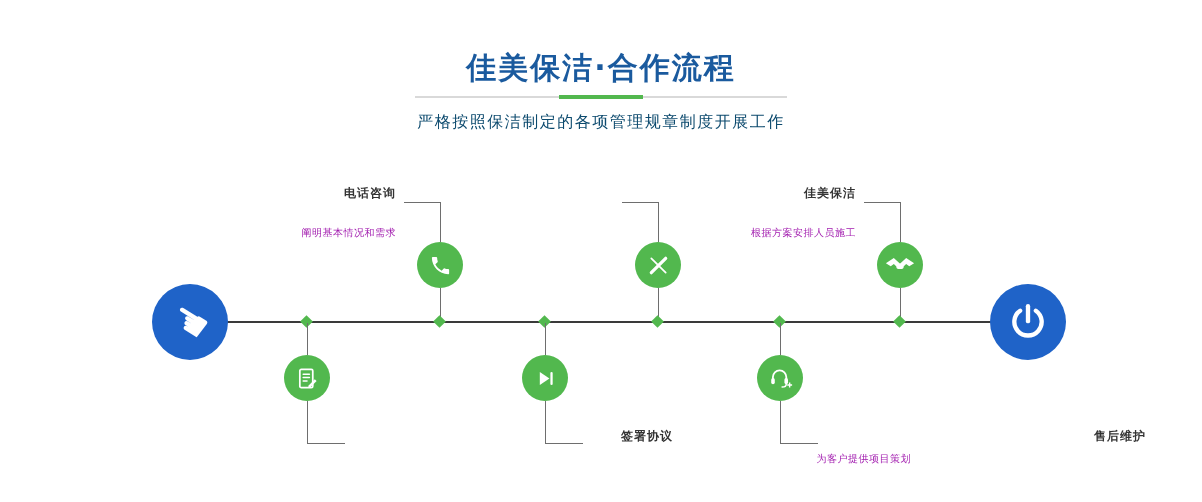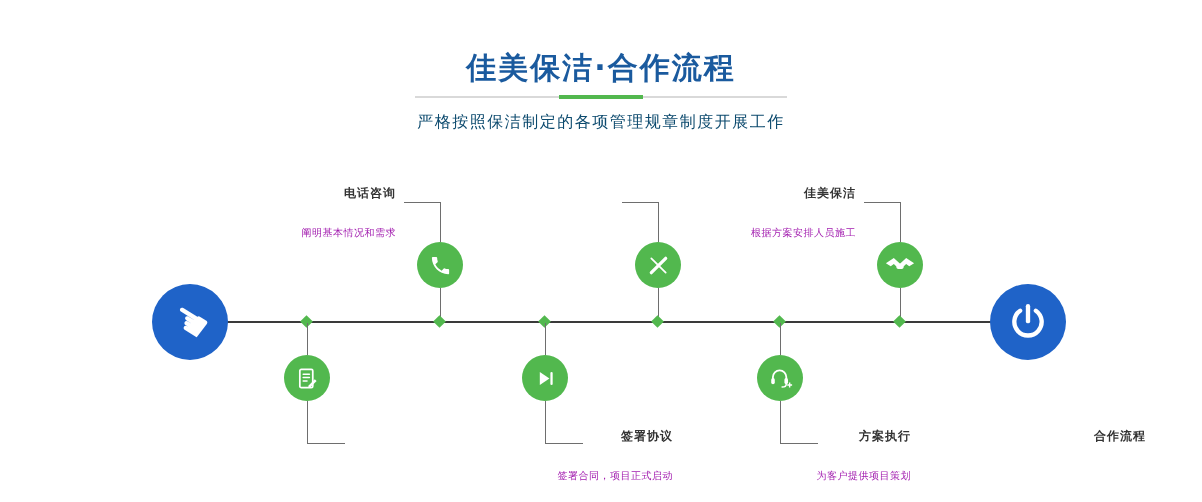--- a/index.html
+++ b/index.html
@@ -156,53 +156,51 @@
       <svg viewBox="0 0 24 24" width="23" height="23">
         <rect x="4" y="2.5" width="13.5" height="19" rx="1.5" fill="none" stroke="#fff" stroke-width="1.8"></rect>
         <path d="M7.5 7.5h6.5M7.5 11h6.5M7.5 14.5h4" stroke="#fff" stroke-width="1.6" stroke-linecap="round" fill="none"></path>
         <path d="M13.2 19.2l6.4-6.4 1.9 1.9-6.4 6.4-2.5.6z" fill="#fff"></path>
       </svg>
     </div>
     <div class="v-conn v-low"></div>
     <div class="h-conn"></div>
     <div class="label-bottom">
       <div class="step-title">签署协议</div>
-      <div class="step-desc">签署合同，项目正式启动</div>
     </div>
   </div>
 
   <div class="step step-bottom b2">
     <div class="diamond"></div>
     <div class="v-conn v-mid"></div>
     <div class="icon-circle">
       <svg viewBox="0 0 24 24" width="21" height="21" fill="#fff">
         <path d="M5.5 4.5L16.5 12 5.5 19.5z"></path>
         <rect x="17.6" y="4.5" width="2.6" height="15" rx="1.3"></rect>
       </svg>
     </div>
     <div class="v-conn v-low"></div>
     <div class="h-conn"></div>
     <div class="label-bottom">
-      <div class="step-title">方案执行</div>
       <div class="step-desc">为客户提供项目策划</div>
     </div>
   </div>
 
   <div class="step step-bottom b3">
     <div class="diamond"></div>
     <div class="v-conn v-mid"></div>
     <div class="icon-circle">
       <svg viewBox="0 0 28 24" width="25" height="22">
         <path d="M5.5 13.5v-2.5a7.5 7.5 0 0 1 15 0v2.5" fill="none" stroke="#fff" stroke-width="2"></path>
         <rect x="3.6" y="12" width="4" height="7" rx="2" fill="#fff"></rect>
         <rect x="18.4" y="12" width="4" height="7" rx="2" fill="#fff"></rect>
         <path d="M20.4 19c0 2-2.2 3.1-4.6 3.1" fill="none" stroke="#fff" stroke-width="1.7" stroke-linecap="round"></path>
         <path d="M21.5 19.8h5.5M24.25 17v5.5" stroke="#fff" stroke-width="1.6" fill="none"></path>
       </svg>
     </div>
     <div class="v-conn v-low"></div>
     <div class="h-conn"></div>
     <div class="label-bottom">
-      <div class="step-title">合作流程</div>
+      <div class="step-title">售后维护</div>
     </div>
   </div>
 
 </div>
 
 </body></html>

